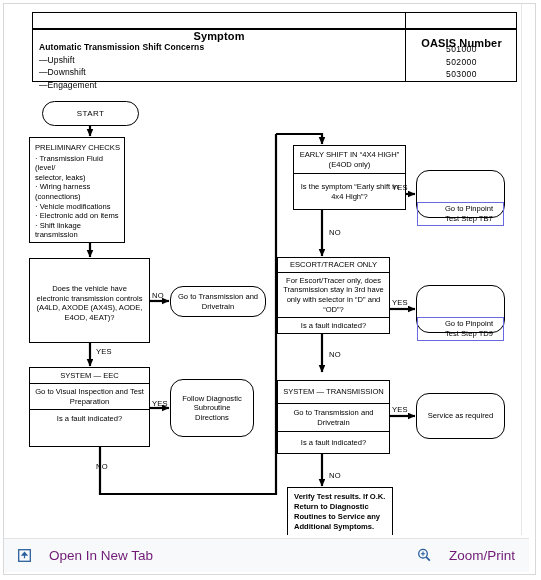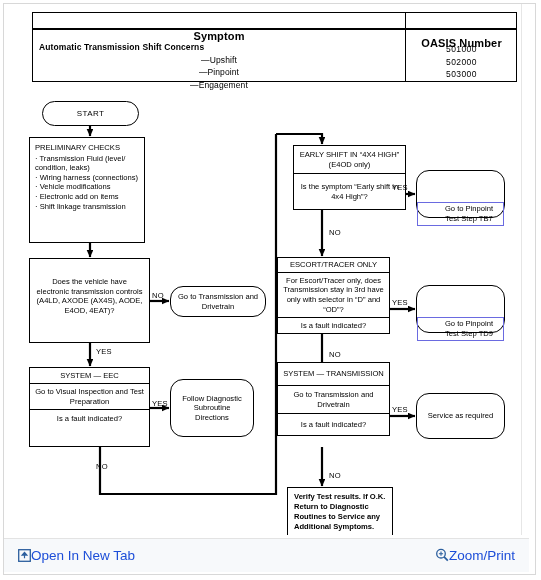--- a/index.html
+++ b/index.html
@@ -41,21 +41,21 @@
   .st-head .c2{left:373px;width:111px;margin-top:7px;}
   .st-vline{
     position:absolute;left:372px;top:0;width:1px;height:68px;background:#000;
   }
   .st-body{position:relative;height:51px;}
   .st-sym{
     position:absolute;left:6px;top:0px;width:360px;
     font-size:8.5px;color:#000;line-height:12.6px;margin-top:11px;
   }
   .st-sym .b{font-weight:bold;letter-spacing:.1px;}
-  .st-sym .i{letter-spacing:.1px;text-align:center;}
+  .st-sym .i{letter-spacing:.1px;}
   .st-nums{
     position:absolute;left:373px;top:13px;width:111px;text-align:center;
     font-size:8.5px;color:#000;line-height:12.7px;letter-spacing:.4px;
   }
 
   
   .flow{position:absolute;left:0;top:0;width:518px;height:531px;}
   .flow svg{position:absolute;left:0;top:0;}
 
   .node{position:absolute;box-sizing:border-box;background:#fff;color:#000;}
@@ -82,21 +82,21 @@
     letter-spacing:.2px;white-space:nowrap;
   }
 
   
   .bottombar{
     position:absolute;left:4px;top:538px;width:525px;height:33px;
     background:#f7f9fb;border-top:1px solid #e3e3e3;
   }
   .bb-link{
     position:absolute;top:6px;height:20px;display:flex;align-items:center;
-    gap:0;color:#1d4ed8;font-size:13.5px;cursor:pointer;
+    gap:18px;color:#701a75;font-size:13.5px;cursor:pointer;
   }
   .bb-left{left:14px;}
   .bb-right{right:14px;}
   .bb-ico{display:inline-flex;align-items:center;justify-content:center;}
 </style>
 </head>
 <body>
 
 <div id="root">
   <div class="viewer-frame"></div>
@@ -106,21 +106,21 @@
     <div class="symptom-table">
       <div class="st-head">
         <div class="cell c1">Symptom</div>
         <div class="cell c2">OASIS Number</div>
       </div>
       <div class="st-vline"></div>
       <div class="st-body">
         <div class="st-sym">
           <div class="b">Automatic Transmission Shift Concerns</div>
           <div class="i">—Upshift</div>
-          <div class="i">—Pinpoint</div>
+          <div class="i">—Downshift</div>
           <div class="i">—Engagement</div>
         </div>
         <div class="st-nums">
           <div>501000</div>
           <div>502000</div>
           <div>503000</div>
         </div>
       </div>
     </div>
 
@@ -159,31 +159,31 @@
           <path d="M385,412 L411,412" marker-end="url(#ah)"></path>
 
           <line x1="318" y1="443" x2="318" y2="482" marker-end="url(#ah)"></line>
         </g>
       </svg>
 
       <div class="node term" style="left:38px;top:97px;width:97px;height:25px;display:flex;align-items:center;justify-content:center;">
         <div class="txt" style="font-size:8px;letter-spacing:.4px;text-align:center;">START</div>
       </div>
 
-      <div class="node rect" style="left:25px;top:133px;width:116px;height:106px;padding:5px 4px 0 5px;">
+      <div class="node rect" style="left:25px;top:133px;width:96px;height:106px;padding:5px 4px 0 5px;">
         <div class="txt left" style="margin-bottom:1px;">PRELIMINARY CHECKS</div>
         <div class="txt left">· Transmission Fluid (level/</div>
-        <div class="txt left">   condition, leaks)</div>
+        <div class="txt left">   selector, leaks)</div>
         <div class="txt left">· Wiring harness (connections)</div>
         <div class="txt left">· Vehicle modifications</div>
         <div class="txt left">· Electronic add on items</div>
         <div class="txt left">· Shift linkage transmission</div>
       </div>
 
-      <div class="node rect" style="left:25px;top:254px;width:121px;height:85px;padding:18px 5px 0 5px;">
+      <div class="node rect" style="left:25px;top:254px;width:121px;height:85px;padding:25px 5px 0 5px;">
         <div class="txt">Does the vehicle have electronic transmission controls (A4LD, AXODE (AX4S), AODE, E4OD, 4EAT)?</div>
       </div>
 
       <div class="node term" style="left:166px;top:282px;width:96px;height:31px;display:flex;align-items:center;justify-content:center;">
         <div class="txt" style="padding:0 5px;">Go to Transmission and Drivetrain</div>
       </div>
 
       <div class="node rect" style="left:25px;top:363px;width:121px;height:80px;">
         <div class="sect" style="height:16px;">
           <div class="txt">SYSTEM — EEC</div>
@@ -222,21 +222,21 @@
         </div>
         <div class="sect last" style="height:15px;">
           <div class="txt">Is a fault indicated?</div>
         </div>
       </div>
 
       <div class="node term" style="left:412px;top:281px;width:89px;height:48px;display:flex;align-items:center;justify-content:center;">
         <span class="link-box">Go to Pinpoint Test Step TD9</span>
       </div>
 
-      <div class="node rect" style="left:273px;top:358px;width:113px;height:74px;">
+      <div class="node rect" style="left:273px;top:376px;width:113px;height:74px;">
         <div class="sect" style="height:23px;">
           <div class="txt">SYSTEM — TRANSMISSION</div>
         </div>
         <div class="sect" style="height:28px;">
           <div class="txt">Go to Transmission and Drivetrain</div>
         </div>
         <div class="sect last" style="height:21px;">
           <div class="txt">Is a fault indicated?</div>
         </div>
       </div>

